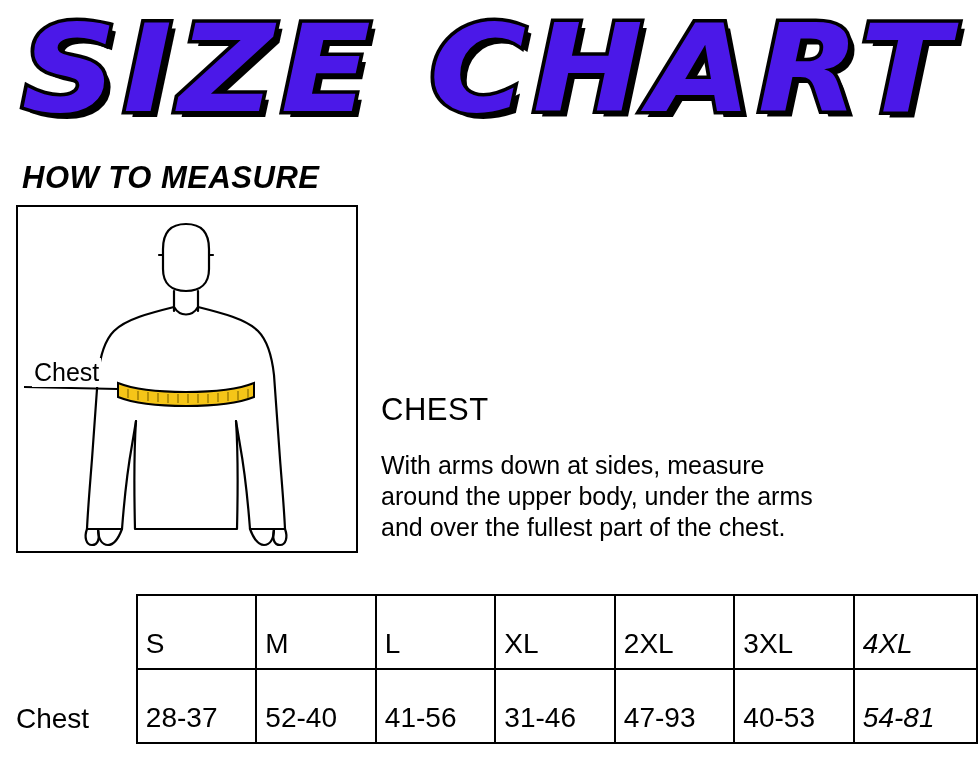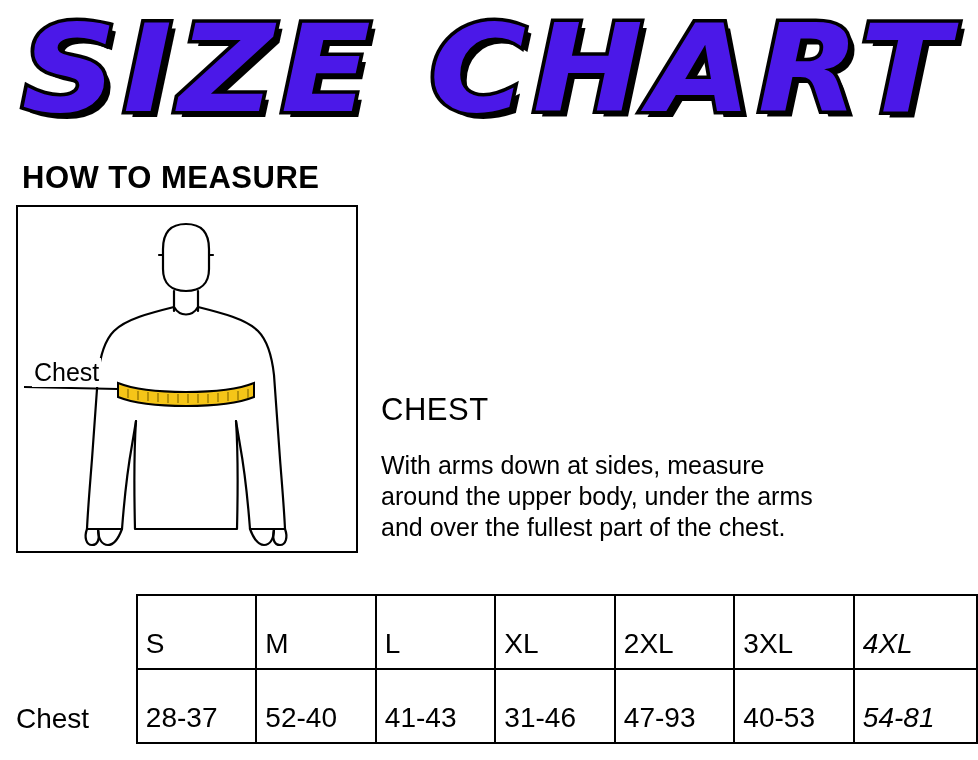--- a/index.html
+++ b/index.html
@@ -44,20 +44,21 @@
 
   
   .howto {
     position: absolute;
     left: 22px;
     top: 160px;
     font-size: 31px;
     font-weight: bold;
     letter-spacing: 0.5px;
     font-family: "Liberation Sans", sans-serif;
+    font-style: italic;
   }
 
   
   .figure-box {
     position: absolute;
     left: 16px;
     top: 205px;
     width: 342px;
     height: 348px;
     border: 2px solid #000000;
@@ -211,20 +212,20 @@
       <td class="c-cell">L</td>
       <td class="c-cell">XL</td>
       <td class="c-cell">2XL</td>
       <td class="c-cell">3XL</td>
       <td class="c-cell-wide">4XL</td>
     </tr>
     <tr>
       <td class="rowhead c-head">Chest</td>
       <td class="c-cell">28-37</td>
       <td class="c-cell">52-40</td>
-      <td class="c-cell">41-43</td>
+      <td class="c-cell">41-56</td>
       <td class="c-cell">31-46</td>
       <td class="c-cell">47-93</td>
       <td class="c-cell">40-53</td>
       <td class="c-cell-wide">54-81</td>
     </tr>
   </tbody>
 </table>
 
 </body></html>

